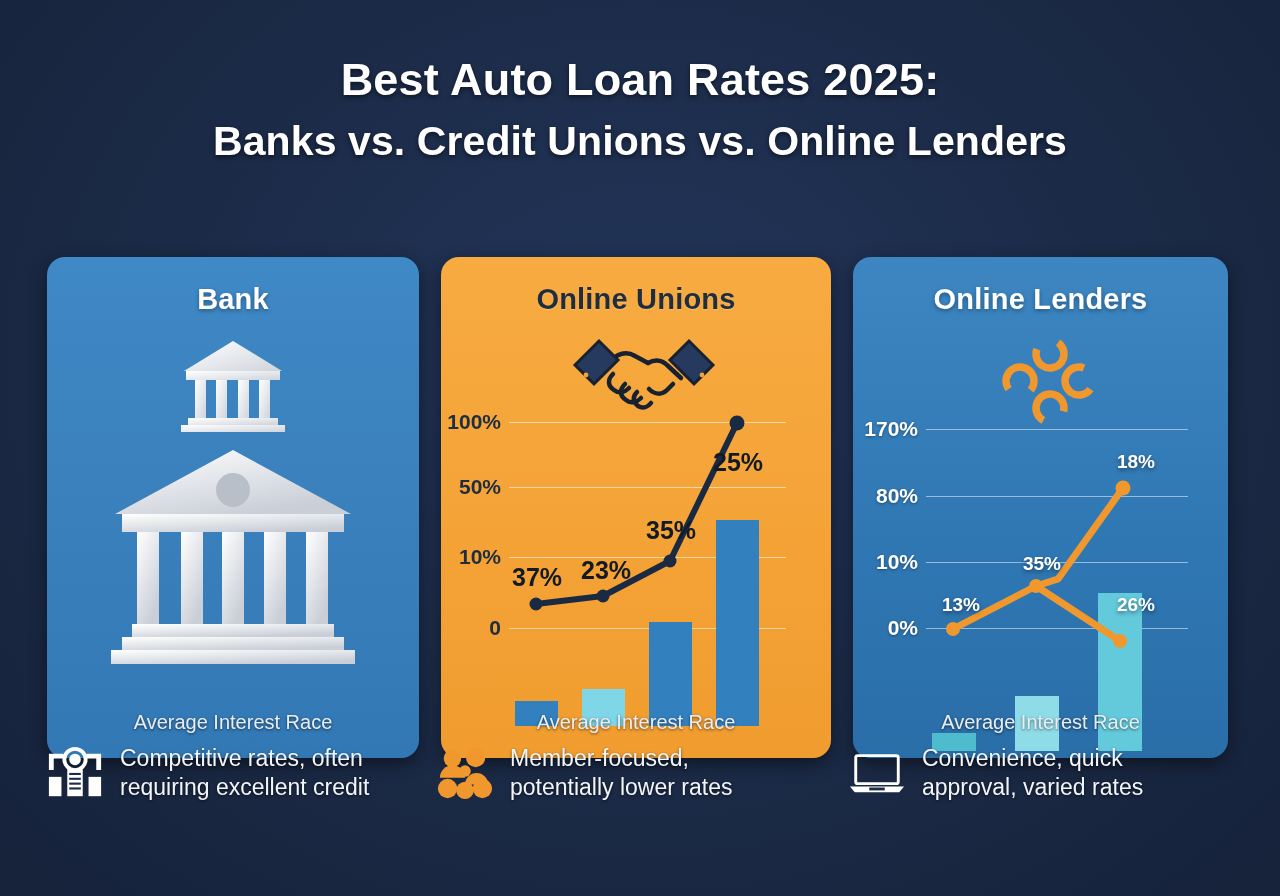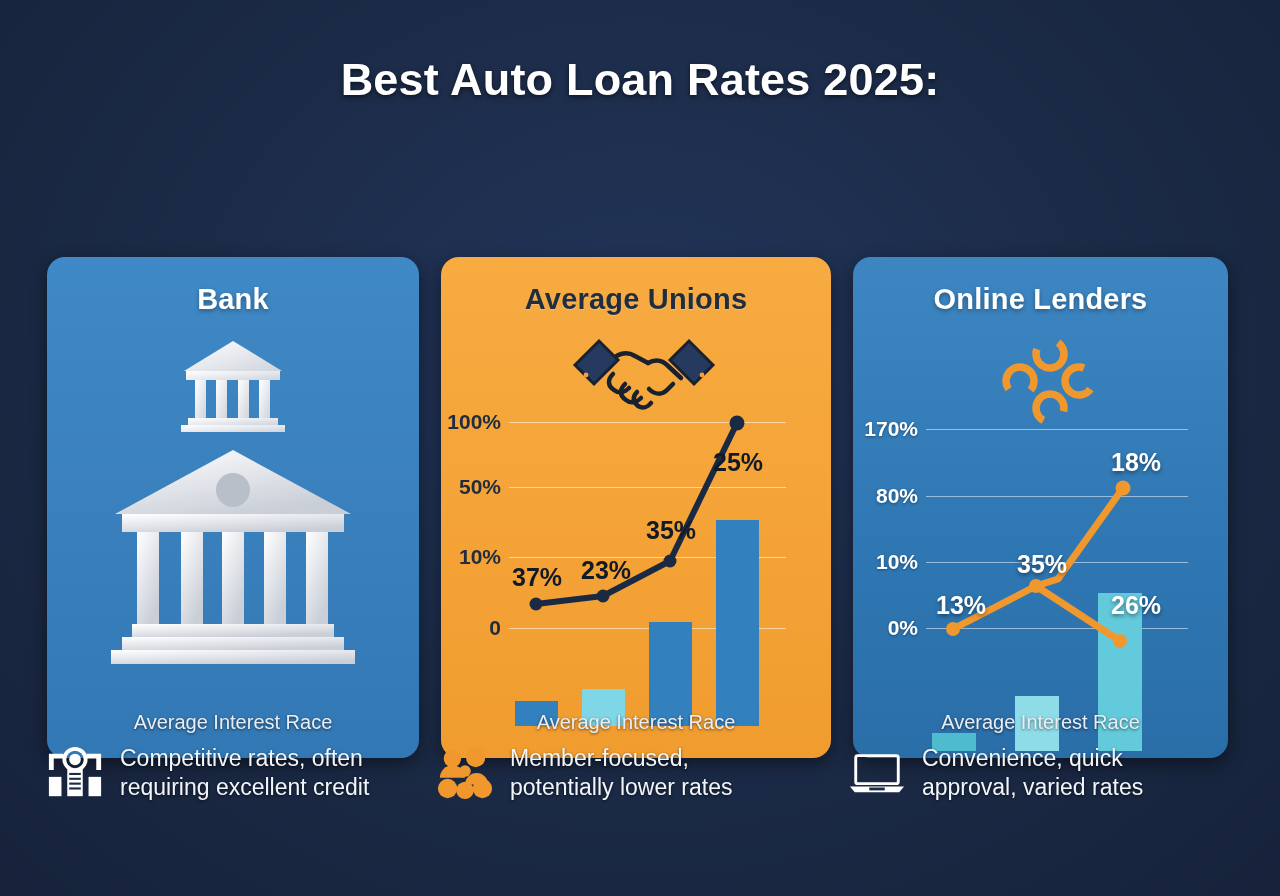--- a/index.html
+++ b/index.html
@@ -67,41 +67,42 @@
   .ax-light{ color:#ffffff; font-size:21px; text-shadow:0 1px 3px rgba(0,0,0,.4); }
   .gridline{ position:absolute; height:1px; }
   .g-dark{ background:rgba(255,255,255,.55); }
   .g-light{ background:rgba(255,255,255,.5); }
   .bar{ position:absolute; bottom:0; }
   .dlabel{
     position:absolute; font-weight:bold; transform:translate(-50%,-50%);
     white-space:nowrap;
   }
   .dl-dark{ color:#121a26; font-size:25px; }
-  .dl-light{ color:#ffffff; font-size:25px; text-shadow:0 2px 4px rgba(0,0,0,.45); }
+  .dl-light{ color:#ffffff; font-size:19px; text-shadow:0 2px 4px rgba(0,0,0,.45); }
 
   
   .legend{ position:absolute; top:744px; width:1280px; height:100px; }
   .legend-item{ position:absolute; top:0; display:flex; align-items:center; gap:16px; }
   #leg-1{ left:46px;  width:400px; }
   #leg-2{ left:436px; width:400px; }
   #leg-3{ left:848px; width:400px; }
   .legend-icon{ flex:0 0 auto; width:58px; height:58px; }
   .legend-text{
     font-size:23px; line-height:1.28; color:#f2f5fa;
     text-shadow:0 1px 3px rgba(0,0,0,.6);
   }
 </style>
 </head>
 <body>
 
 <div id="stage">
 
   <div class="title-wrap">
     <div class="title-l1">Best Auto Loan Rates 2025:</div>
+    <div class="title-l2">Banks vs. Credit Unions vs. Online Lenders</div>
   </div>
 
   <div class="panels">
 
     <div class="panel" id="panel-bank">
       <div class="panel-title t-light">Bank</div>
 
       <svg width="110" height="100" viewBox="0 0 110 100" style="position:absolute;left:131px;top:76px;">
         <defs>
           <linearGradient id="sm1" x1="0" y1="0" x2="1" y2="1">
@@ -134,21 +135,21 @@
         <rect x="114" y="90" width="22" height="92" fill="url(#lg1)"></rect>
         <rect x="156" y="90" width="22" height="92" fill="url(#lg1)"></rect>
         <rect x="198" y="90" width="22" height="92" fill="url(#lg1)"></rect>
         <rect x="24" y="182" width="202" height="13" fill="url(#lg1)"></rect>
         <rect x="14" y="195" width="222" height="13" fill="url(#lg1)"></rect>
         <rect x="3" y="208" width="244" height="14" fill="url(#lg1)"></rect>
       </svg>
     </div>
 
     <div class="panel" id="panel-cu">
-      <div class="panel-title t-dark">Average Unions</div>
+      <div class="panel-title t-dark">Online Unions</div>
 
       <svg width="150" height="86" viewBox="0 0 150 86" style="position:absolute;left:128px;top:72px;">
         <g stroke="#17212f" stroke-width="4.5" fill="none" stroke-linecap="round" stroke-linejoin="round">
           <path d="M40 33 C49 24, 58 22, 66 27 L79 34"></path>
           <path d="M79 34 C86 30, 93 31, 98 36 L112 49"></path>
           <path d="M44 45 C38 51, 39 57, 45 61 C50 65, 56 63, 60 59"></path>
           <path d="M56 55 C50 61, 51 67, 57 71 C62 75, 68 73, 72 69"></path>
           <path d="M68 63 C63 68, 64 73, 69 77 C74 80, 79 78, 82 74"></path>
           <path d="M80 60 C86 66, 93 66, 98 61 L104 55"></path>
         </g>

